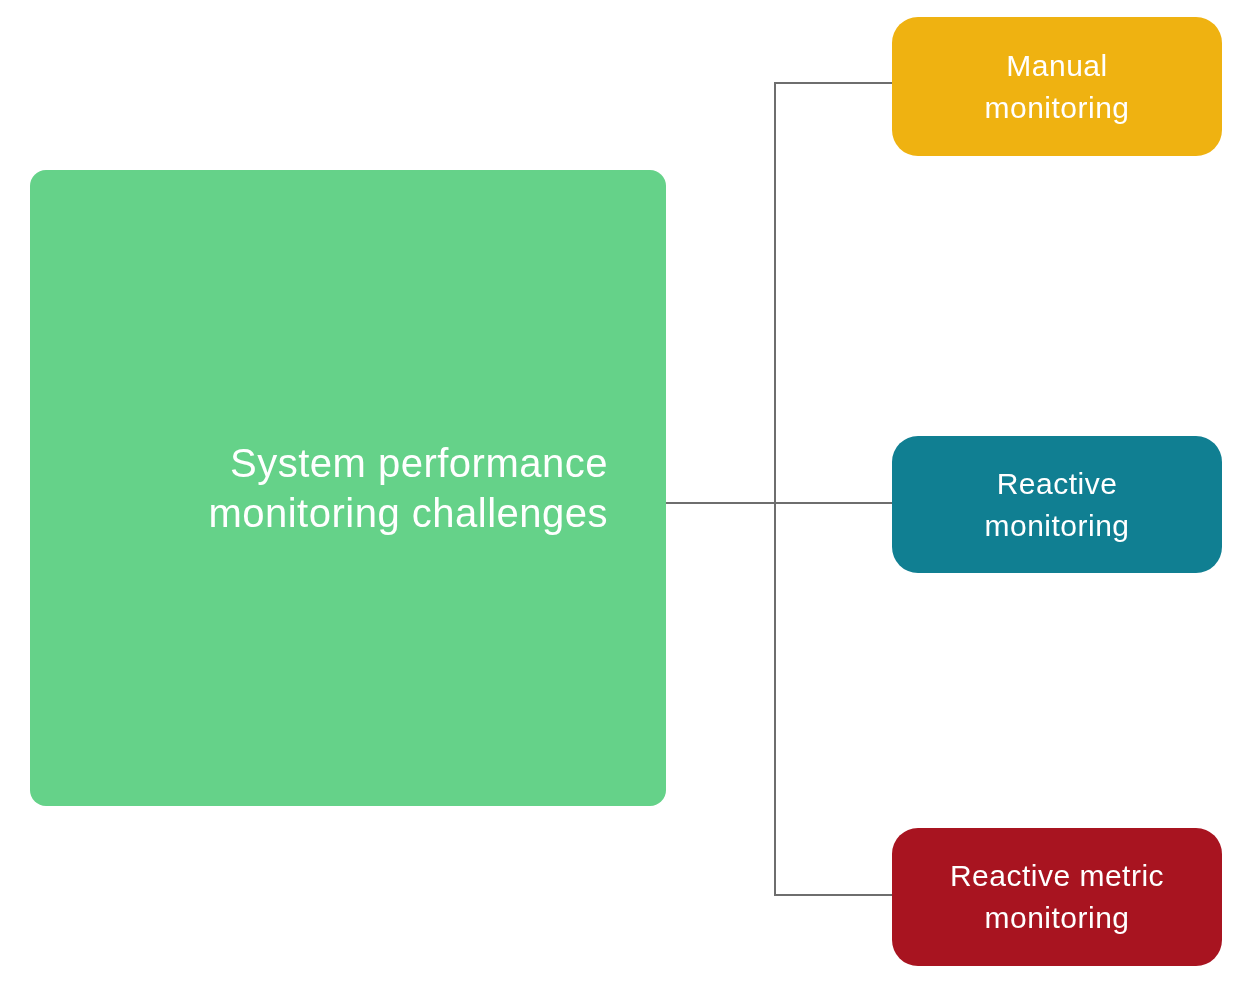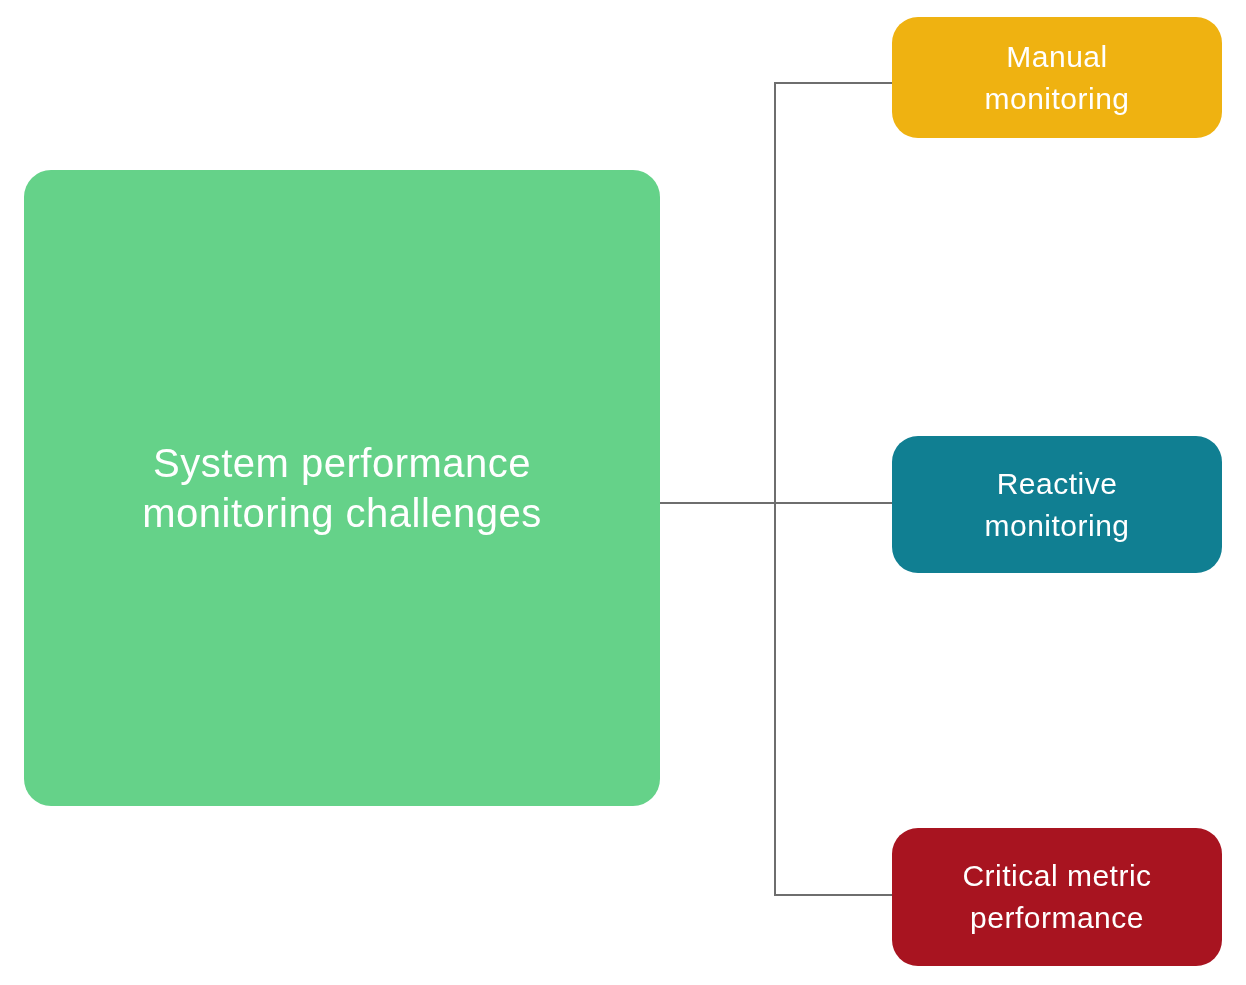--- a/index.html
+++ b/index.html
@@ -21,42 +21,43 @@
     align-items: center;
     justify-content: center;
     text-align: center;
     color: #ffffff;
     letter-spacing: 0.5px;
   }
   .node .label {
     display: inline-block;
   }
   .root-node {
-    left: 24px;
+    left: 30px;
     top: 170px;
     width: 636px;
     height: 636px;
-    border-radius: 27px;
+    border-radius: 16px;
     font-size: 40px;
     line-height: 50px;
+    text-align: right;
   }
   .root-node .label {
     max-width: 520px;
   }
   .child-node {
     left: 892px;
     width: 330px;
     border-radius: 26px;
     font-size: 30px;
     line-height: 42px;
   }
   .child-node .label {
     max-width: 250px;
   }
-  .child-node-1 { top: 17px;  height: 121px; }
+  .child-node-1 { top: 17px;  height: 139px; }
   .child-node-2 { top: 436px; height: 137px; align-items: center; }
   .child-node-3 { top: 828px; height: 138px; }
 
   .connector {
     position: absolute;
   }
   .connector-mid-h {
     left: 653px;
     top: 502px;
     width: 239px;
@@ -97,16 +98,16 @@
 
   <div class="node child-node child-node-1" style="background: rgb(239, 178, 17);">
     <span class="label">Manual monitoring</span>
   </div>
 
   <div class="node child-node child-node-2" style="background: rgb(16, 127, 146);">
     <span class="label">Reactive monitoring</span>
   </div>
 
   <div class="node child-node child-node-3" style="background: rgb(168, 20, 32);">
-    <span class="label">Critical metric performance</span>
+    <span class="label">Reactive metric monitoring</span>
   </div>
 
 </div>
 
 </body></html>

